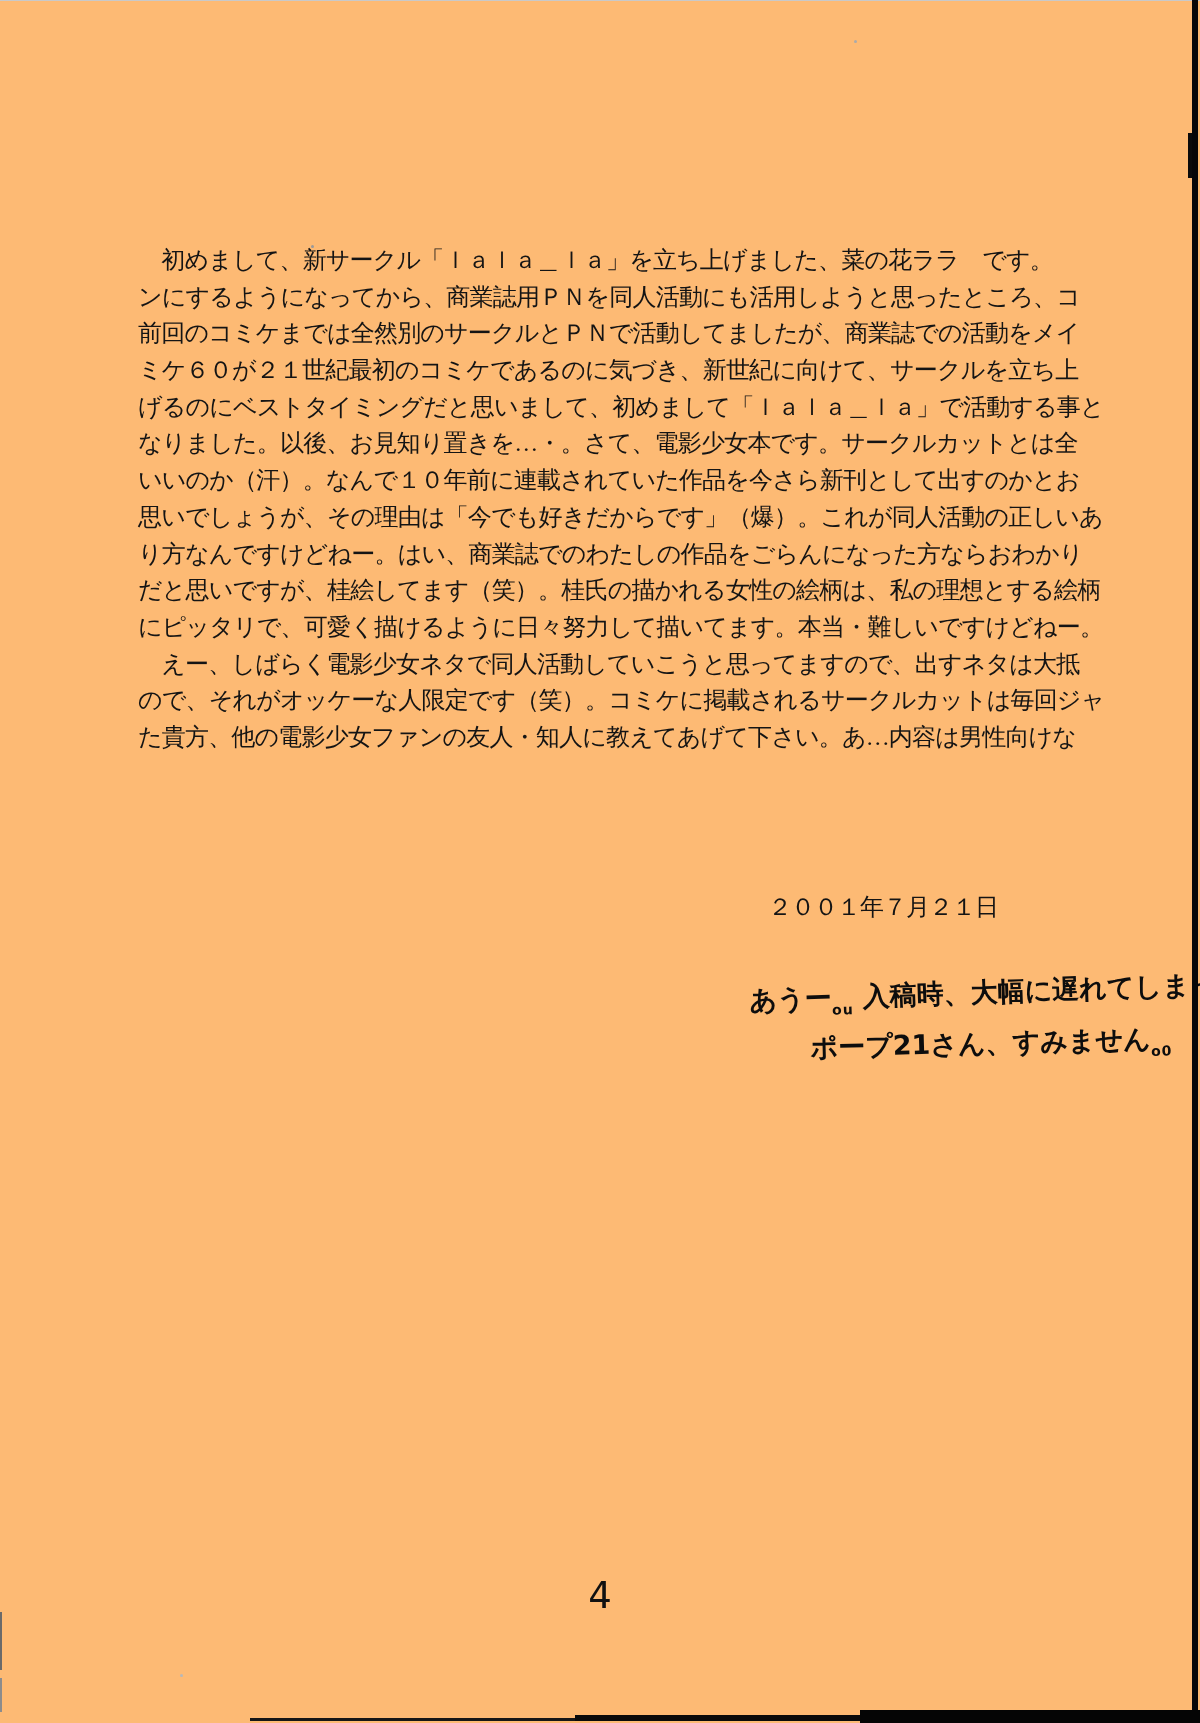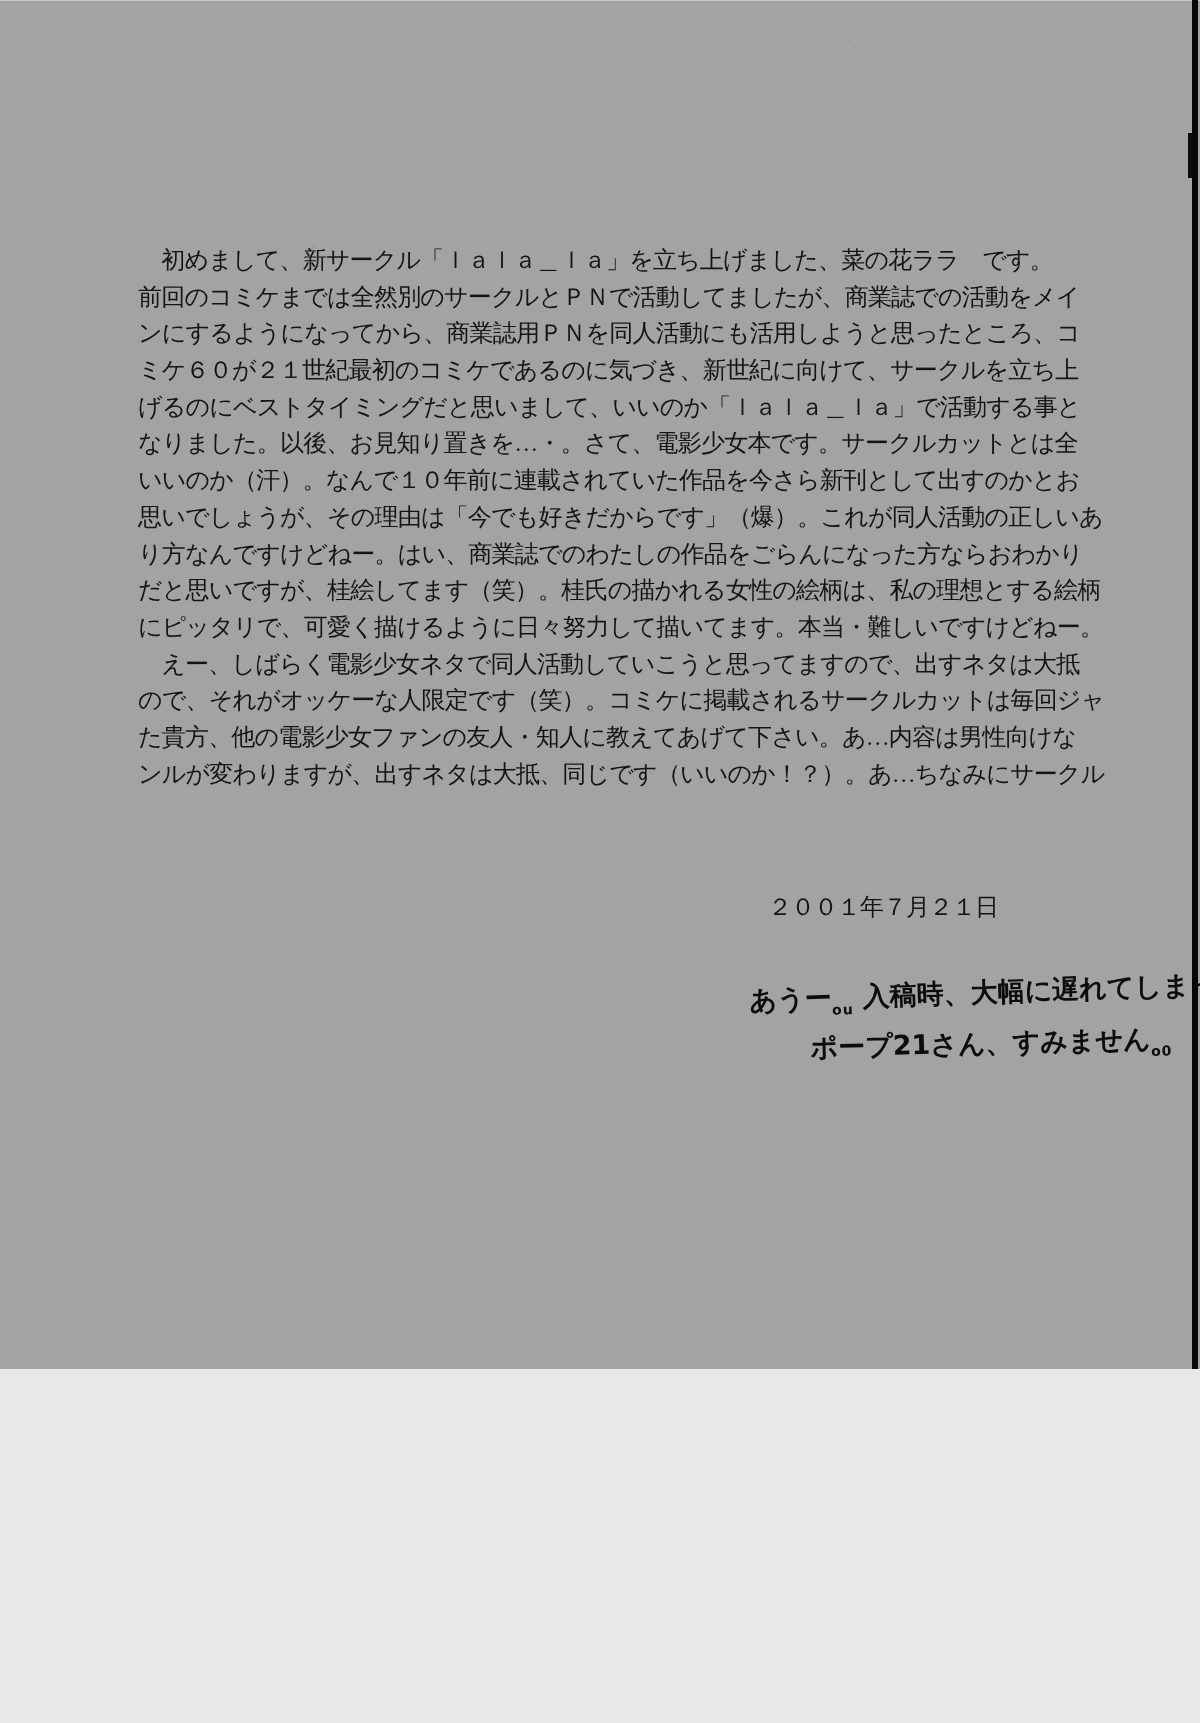--- a/index.html
+++ b/index.html
@@ -1,19 +1,19 @@
 <!DOCTYPE html>
 <html><head>
 <meta charset="utf-8">
 <style>
   html,body { margin:0; padding:0; background:#e9e9e9; }
   .page {
     position:relative;
-    width:1200px; height:1369px;
-    background:#a3a3a3;
+    width:1200px; height:1723px;
+    background:#fdba74;
     overflow:hidden;
     font-family:"Liberation Serif","DejaVu Serif",serif;
     color:#141414;
   }
   
   .body-text {
     position:absolute;
     left:138px; top:242px;
     width:945px;
     font-size:24px;
@@ -83,34 +83,33 @@
   .speck-2 { left:854px; top:40px;  width:3px; height:3px; background:#ababab; }
   .speck-3 { left:180px; top:1674px; width:3px; height:3px; background:#b8b8b8; }
 </style>
 </head>
 <body>
 
 <div class="page">
 
   <div class="body-text">
       <div class="body-line">　初めまして、新サークル「ｌａｌａ＿ｌａ」を立ち上げました、菜の花ララ　です。</div>
+      <div class="body-line">ンにするようになってから、商業誌用ＰＮを同人活動にも活用しようと思ったところ、コ</div>
       <div class="body-line">前回のコミケまでは全然別のサークルとＰＮで活動してましたが、商業誌での活動をメイ</div>
-      <div class="body-line">ンにするようになってから、商業誌用ＰＮを同人活動にも活用しようと思ったところ、コ</div>
       <div class="body-line">ミケ６０が２１世紀最初のコミケであるのに気づき、新世紀に向けて、サークルを立ち上</div>
-      <div class="body-line">げるのにベストタイミングだと思いまして、いいのか「ｌａｌａ＿ｌａ」で活動する事と</div>
+      <div class="body-line">げるのにベストタイミングだと思いまして、初めまして「ｌａｌａ＿ｌａ」で活動する事と</div>
       <div class="body-line">なりました。以後、お見知り置きを…・。さて、電影少女本です。サークルカットとは全</div>
       <div class="body-line">いいのか（汗）。なんで１０年前に連載されていた作品を今さら新刊として出すのかとお</div>
       <div class="body-line">思いでしょうが、その理由は「今でも好きだからです」（爆）。これが同人活動の正しいあ</div>
       <div class="body-line">り方なんですけどねー。はい、商業誌でのわたしの作品をごらんになった方ならおわかり</div>
       <div class="body-line">だと思いですが、桂絵してます（笑）。桂氏の描かれる女性の絵柄は、私の理想とする絵柄</div>
       <div class="body-line">にピッタリで、可愛く描けるように日々努力して描いてます。本当・難しいですけどねー。</div>
       <div class="body-line">　えー、しばらく電影少女ネタで同人活動していこうと思ってますので、出すネタは大抵</div>
       <div class="body-line">ので、それがオッケーな人限定です（笑）。コミケに掲載されるサークルカットは毎回ジャ</div>
       <div class="body-line">た貴方、他の電影少女ファンの友人・知人に教えてあげて下さい。あ…内容は男性向けな</div>
-      <div class="body-line">ンルが変わりますが、出すネタは大抵、同じです（いいのか！？）。あ…ちなみにサークル</div>
     </div>
 
   <div class="date-line">２００１年７月２１日</div>
 
   <div class="handwriting hw-line-1">
     <span>あうー</span><span class="hw-small">ou</span><span> 入稿時、大幅に遅れてしまった。</span>
   </div>
 
   <div class="handwriting hw-line-2">
     <span>ポープ21さん、すみません</span><span class="hw-small">o0</span>

